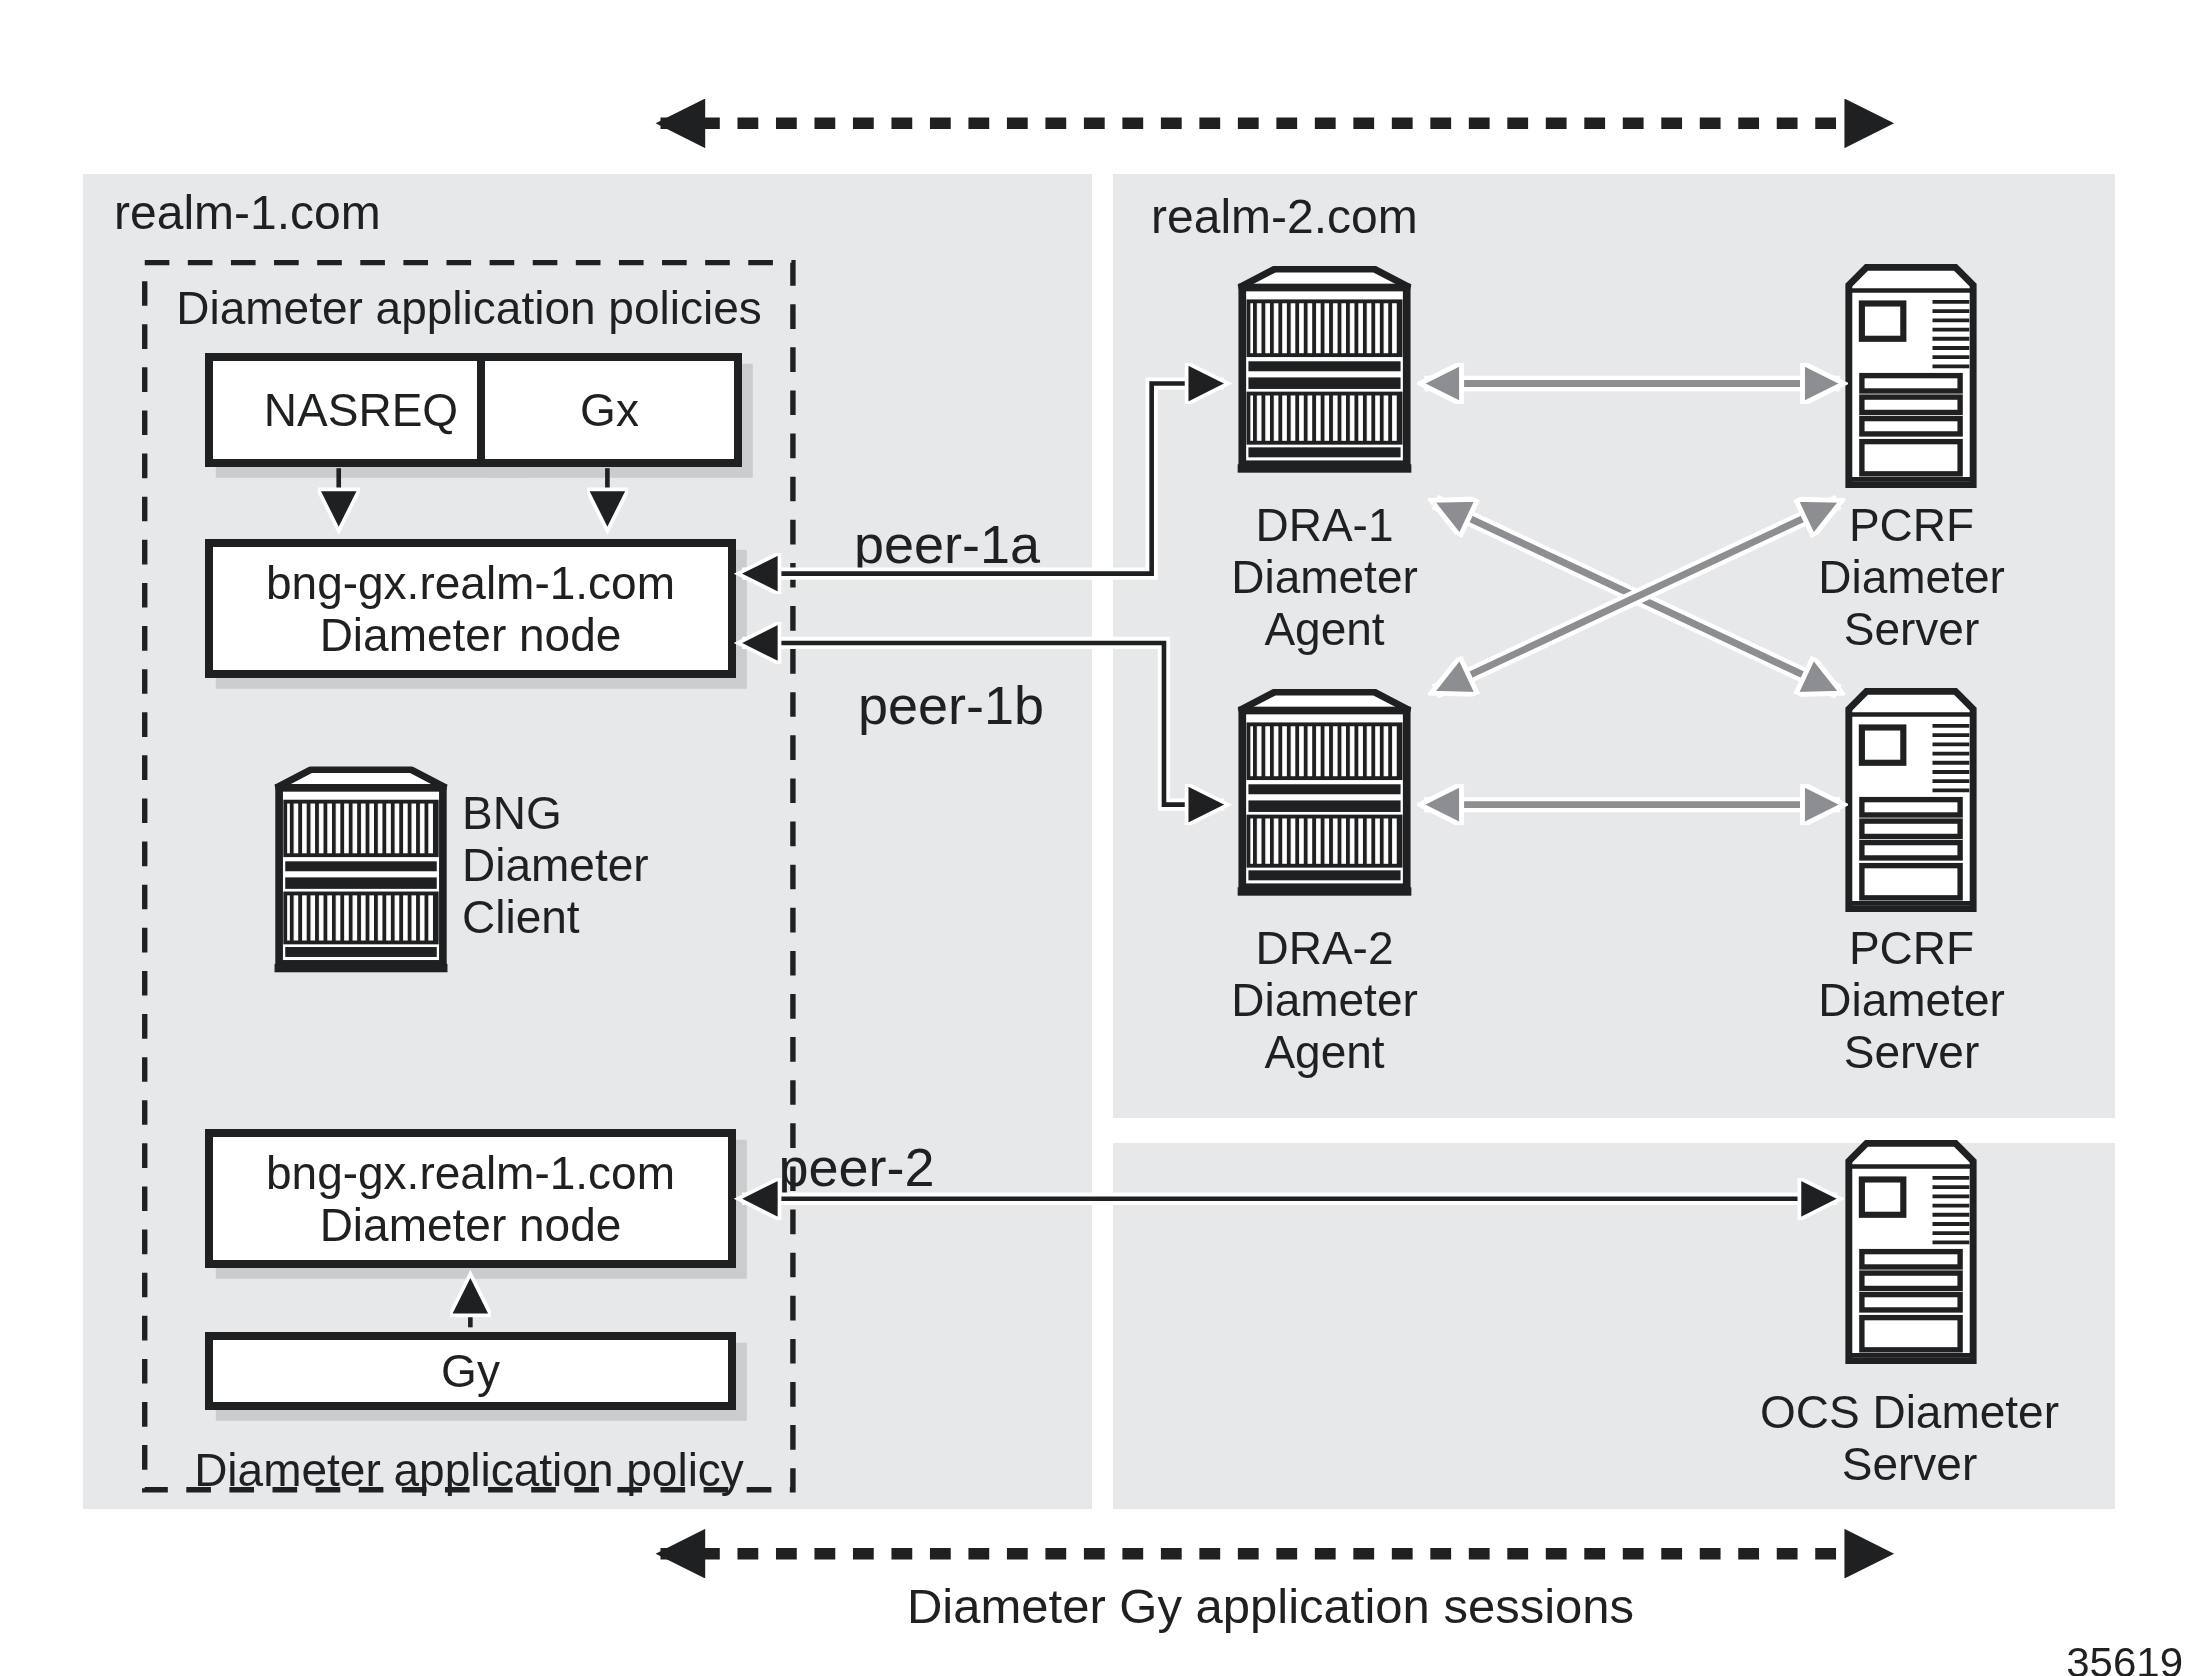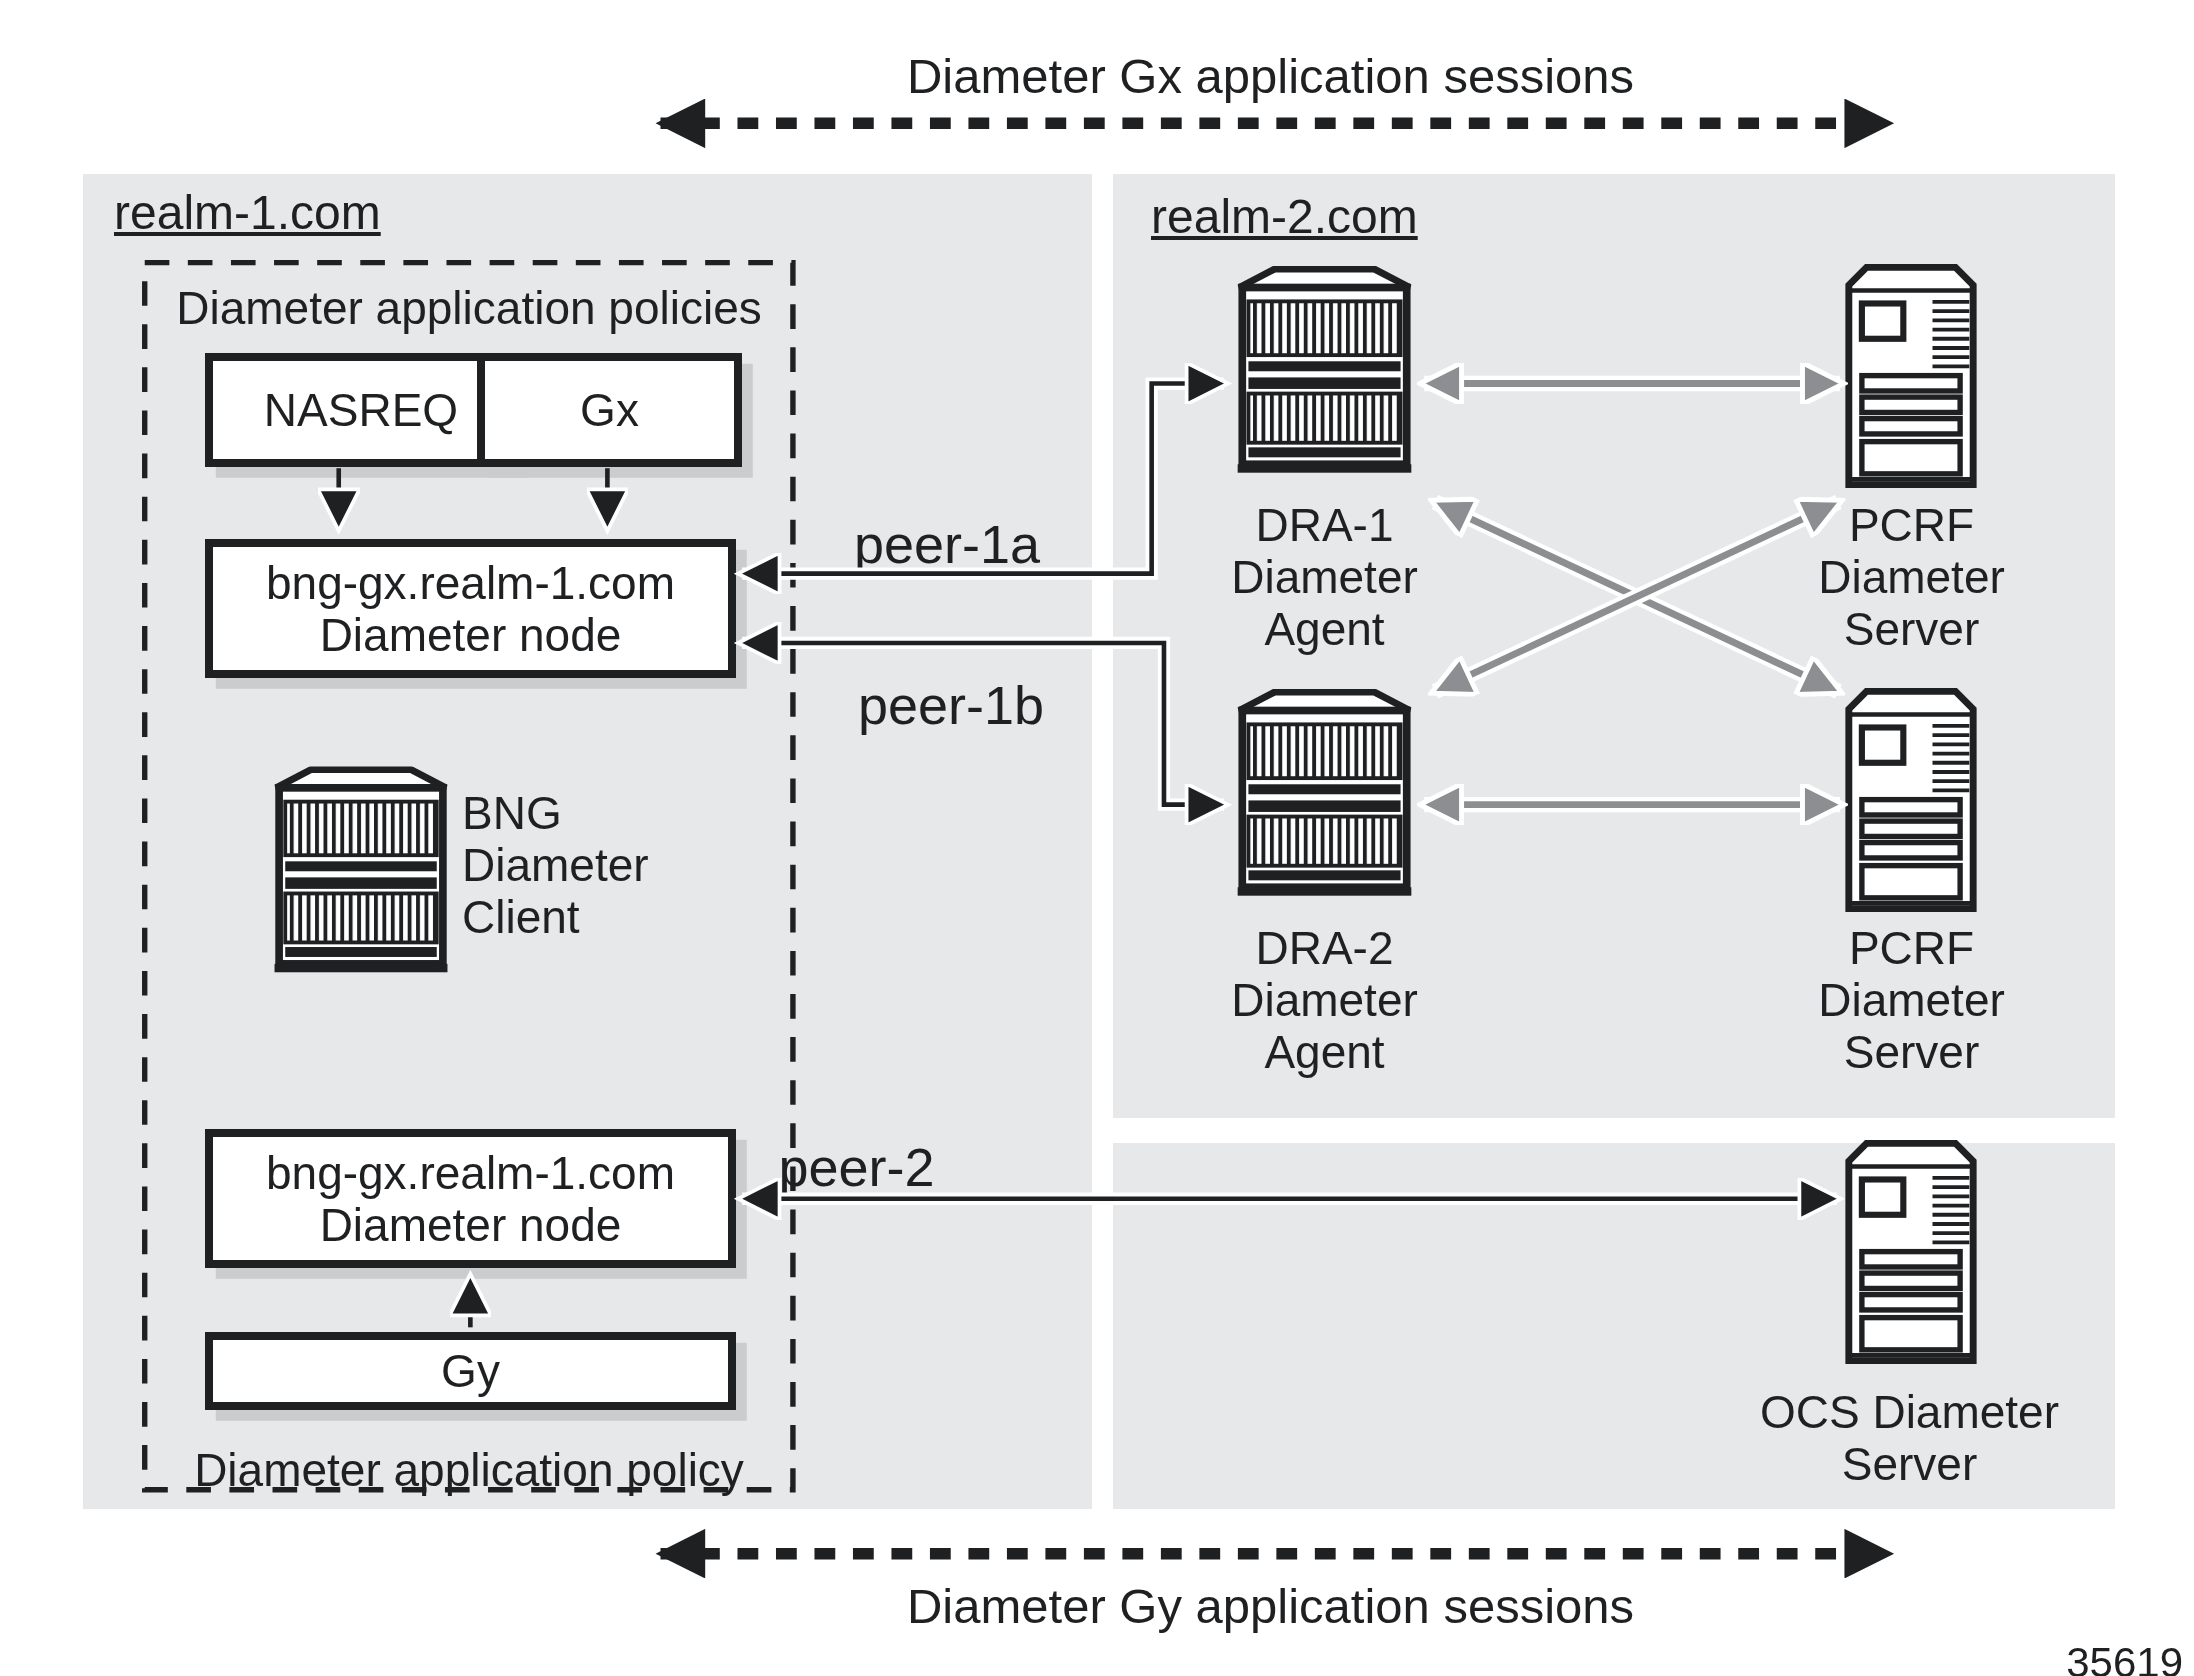--- a/index.html
+++ b/index.html
@@ -13,21 +13,21 @@
     position:relative;
     width:2194px;height:1677px;
     background:#ffffff;
     font-family:"Liberation Sans","DejaVu Sans",sans-serif;
     color:var(--ink);
     overflow:hidden;
   }
   .panel{position:absolute;background:var(--panel);}
   .txt{position:absolute;white-space:nowrap;}
   .title{font-size:49px;text-align:center;}
-  .realm-label{font-size:48px;text-decoration:underline;}
+  .realm-label{font-size:48px;}
   .section-label{font-size:46px;text-align:center;}
   .peer-label{font-size:54px;text-align:center;}
   .fig-num{font-size:42px;text-align:right;}
   .node-box{
     position:absolute;
     background:#ffffff;
     border:8.5px solid var(--ink);
     box-shadow:10.8px 10.8px 0 var(--shadow);
     box-sizing:border-box;
     display:flex;flex-direction:column;align-items:center;justify-content:center;
@@ -177,21 +177,20 @@
   </div>
   <div class="icon-label center" style="left:1717px;top:1386px;width:385px;">
     <div>OCS Diameter</div>
     <div>Server</div>
   </div>
 
   <div class="txt peer-label" style="left:847px;top:513px;width:200px;">peer-1a</div>
   <div class="txt peer-label" style="left:847px;top:674px;width:208px;">peer-1b</div>
   <div class="txt peer-label" style="left:764px;top:1136px;width:185px;">peer-2</div>
 
-  <div class="txt title" style="left:693px;top:48px;width:1155px;">Diameter Gx application sessions</div>
   <div class="txt title" style="left:693px;top:1578px;width:1155px;">Diameter Gy application sessions</div>
   <div class="txt fig-num" style="left:1989px;top:1626px;width:194px;margin-top:13px;">35619</div>
 
   <svg class="connector-layer" width="2194" height="1677" viewBox="0 0 2850 2178">
     <defs>
       <marker id="mB" viewBox="0 0 10 10" refX="9" refY="5" markerWidth="11" markerHeight="9" orient="auto-start-reverse">
         <path d="M0,0 L10,5 L0,10 z" fill="#1f2022" stroke="#ffffff" stroke-width="0.9"></path>
       </marker>
       <marker id="mD" viewBox="0 0 10 10" refX="9" refY="5" markerWidth="5" markerHeight="4.3" orient="auto-start-reverse">
         <path d="M0,0 L10,5 L0,10 z" fill="#1f2022"></path>

